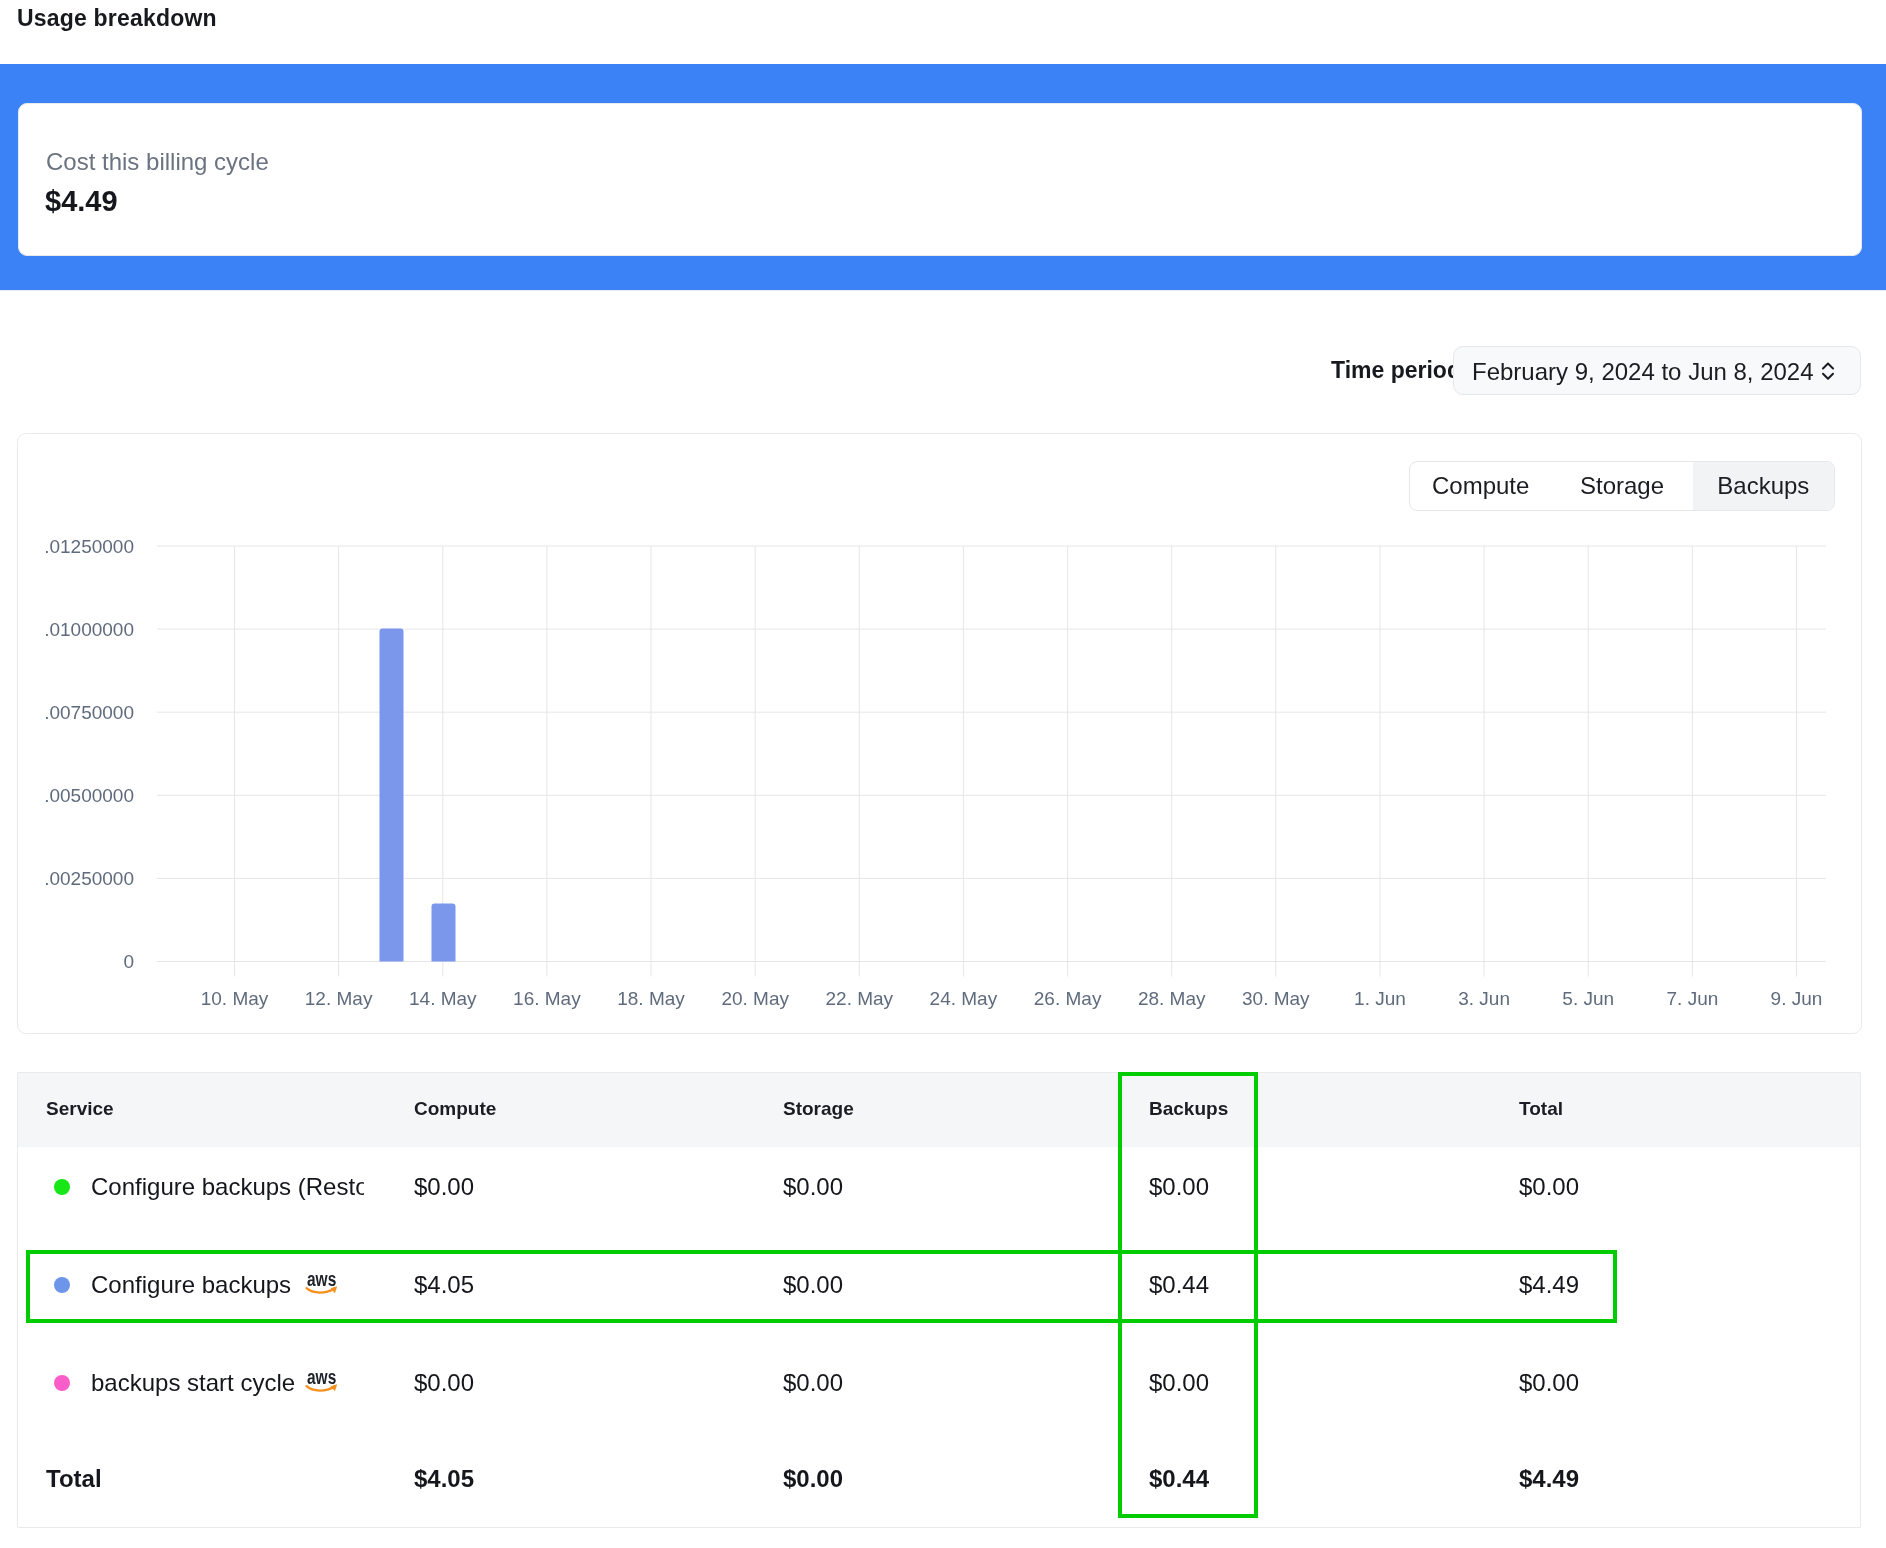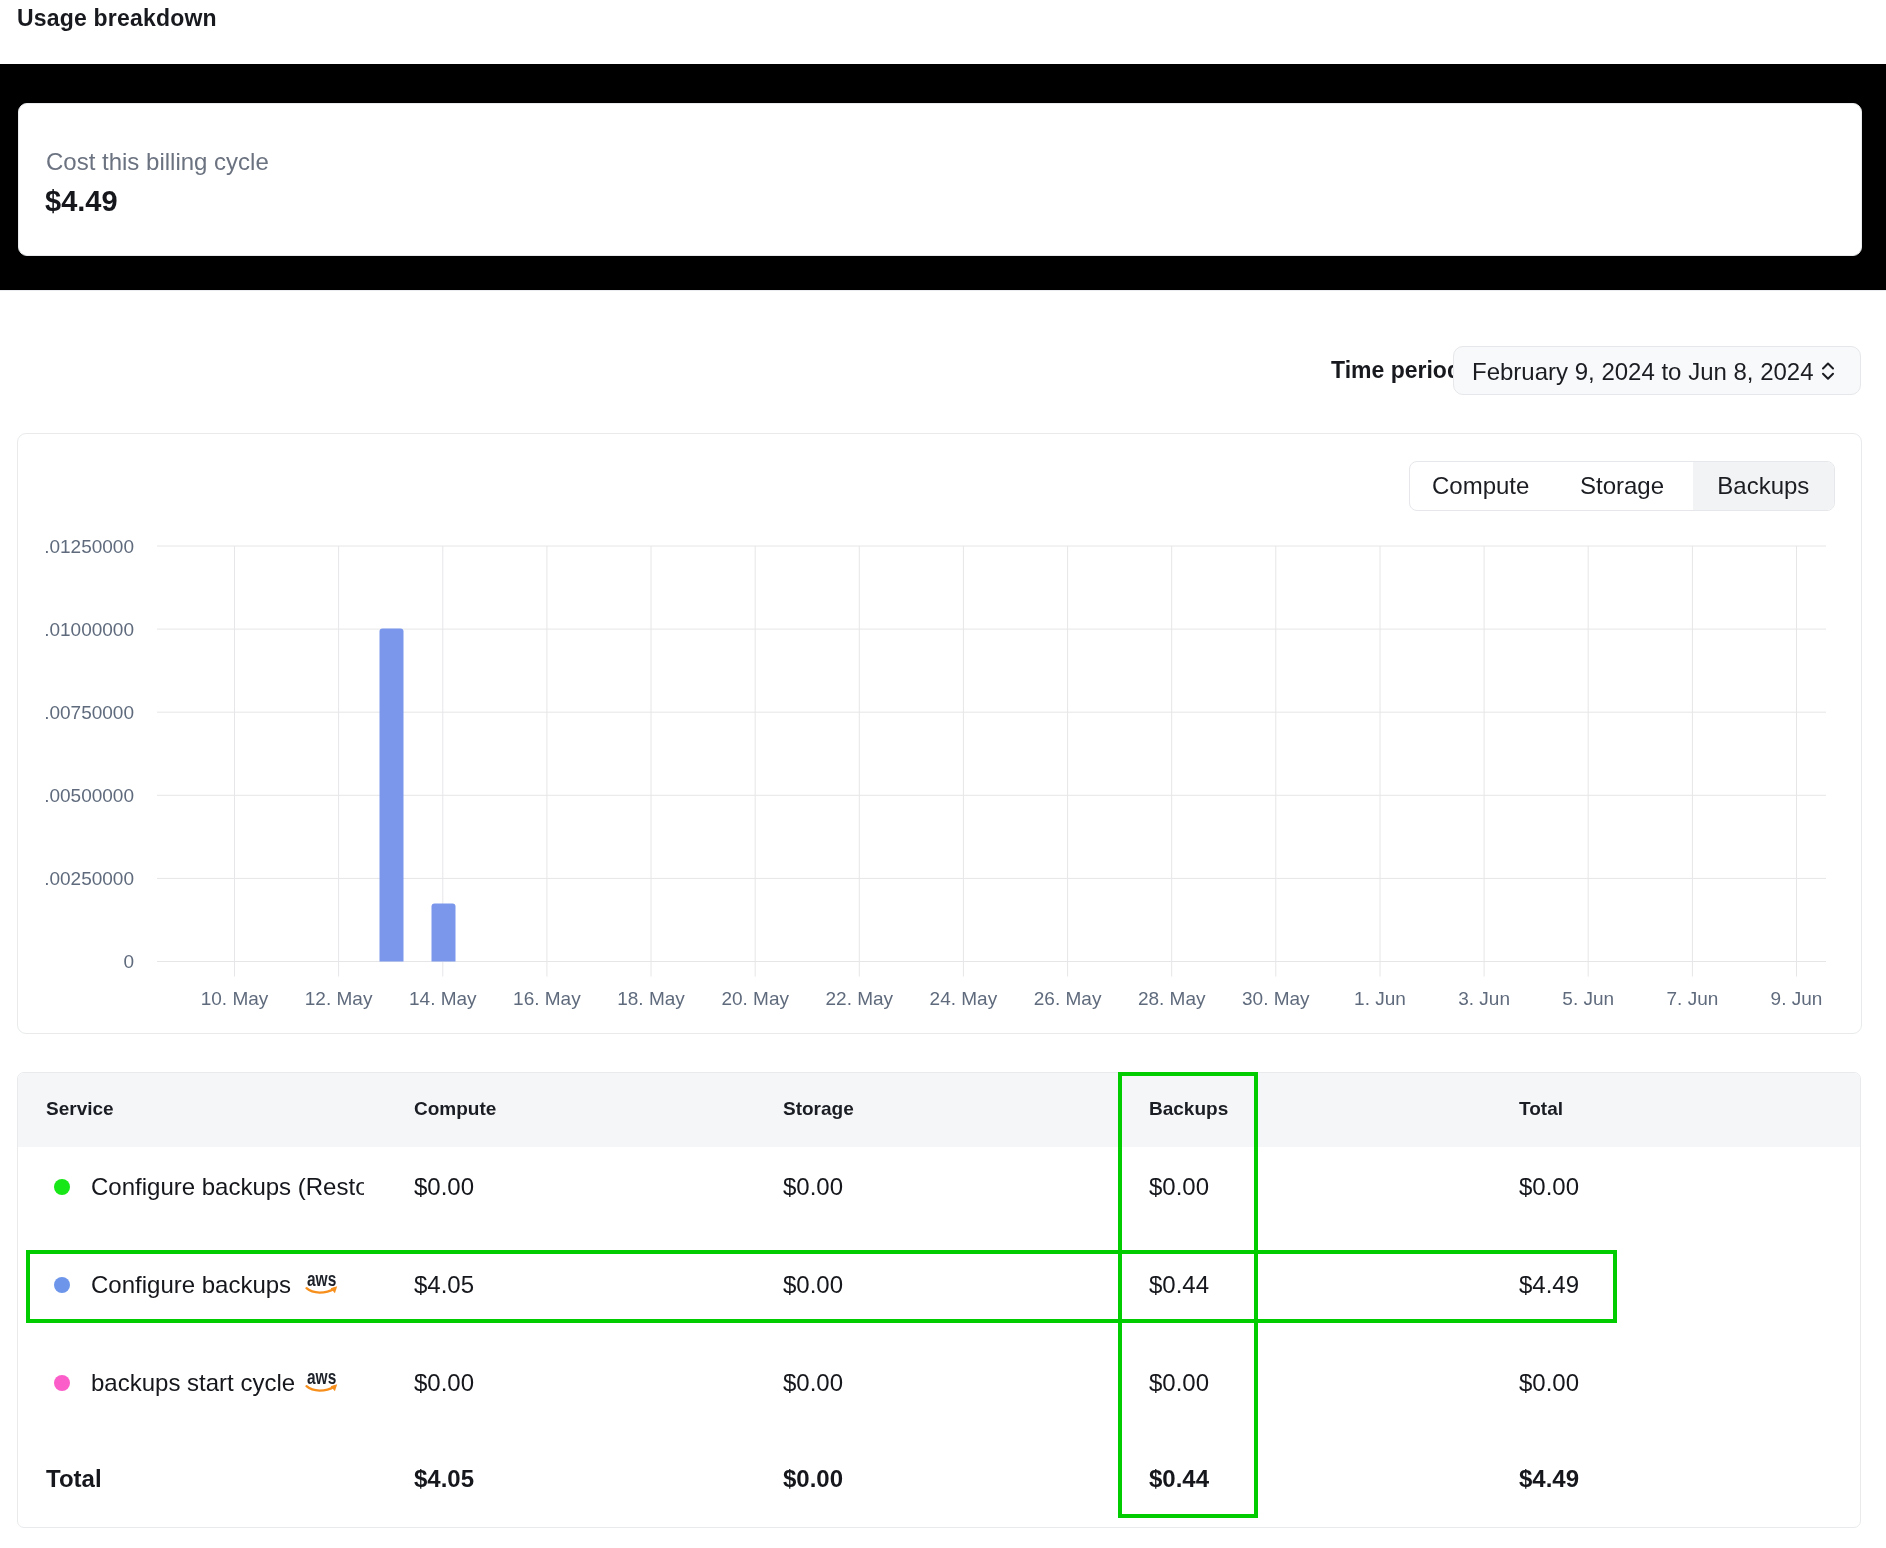--- a/index.html
+++ b/index.html
@@ -1,31 +1,31 @@
 <!DOCTYPE html>
 <html><head>
 <meta charset="utf-8">
 <style>
   * { margin:0; padding:0; box-sizing:border-box; }
   html,body { width:1886px; height:1548px; background:#fff; font-family:"Liberation Sans", sans-serif; position:relative; overflow:hidden; }
   .abs { position:absolute; }
   h1 { position:absolute; left:17px; top:5px; font-size:23px; font-weight:700; color:#17191e; letter-spacing:0.2px; }
-  .band { position:absolute; left:0; top:64px; width:1886px; height:227px; background:#000000; border-bottom:1px solid #e9ebee; }
+  .band { position:absolute; left:0; top:64px; width:1886px; height:227px; background:#3b82f6; border-bottom:1px solid #e9ebee; }
   .costcard { position:absolute; left:18px; top:39px; width:1844px; height:153px; background:#fff; border:1px solid #e8eaec; border-radius:9px; }
   .costlbl { position:absolute; left:27px; top:44px; font-size:24px; color:#6b7280; }
   .costval { position:absolute; left:26px; top:81px; font-size:29px; font-weight:700; color:#15171c; }
   .tplabel { position:absolute; left:1283px; top:357px; font-size:23px; font-weight:700; color:#17191e;margin-left:48px; }
   .select { position:absolute; left:1453px; top:346px; width:408px; height:49px; background:#f8f9fa; border:1px solid #e5e7ea; border-radius:10px; }
   .select .txt { position:absolute; left:18px; top:11px; font-size:24px; color:#1b1d22; }
   .select svg { position:absolute; right:24px; top:14px; }
   .chartcard { position:absolute; left:17px; top:433px; width:1845px; height:601px; background:#fff; border:1px solid #e8eaec; border-radius:9px; }
   .tabs { position:absolute; left:1391px; top:27px; width:426px; height:50px; border:1px solid #e5e7ea; border-radius:8px; background:#fff; display:flex; overflow:hidden; }
   .tabs div { width:141.67px; height:100%; display:flex; align-items:center; justify-content:center; font-size:24px; color:#1b1d22; }
   .tabs div.sel { background:#f2f3f5; }
-  .tablecard { position:absolute; left:17px; top:1072px; width:1844px; height:456px; background:#fff; border:1px solid #e8eaec; border-radius:7px; overflow:hidden;padding-left:46px; }
+  .tablecard { position:absolute; left:17px; top:1072px; width:1844px; height:456px; background:#fff; border:1px solid #e8eaec; border-radius:1px; overflow:hidden;padding-left:46px; }
   .thead { position:absolute; left:0; top:0; width:100%; height:74px; background:#f5f6f8; }
   .th { position:absolute; font-size:19px; font-weight:700; color:#1a1d23; top:25px; }
   .td { position:absolute; font-size:24px; color:#15171c; }
   .td.b { font-weight:700; }
   .dot { position:absolute; width:16px; height:16px; border-radius:50%; }
   .annc { position:absolute; left:1118px; top:1072px; width:140px; height:446px; border:4px solid #00cc00; }
   .annr { position:absolute; left:26px; top:1250px; width:1591px; height:73px; border:4px solid #00cc00; }
 </style>
 </head>
 <body>

